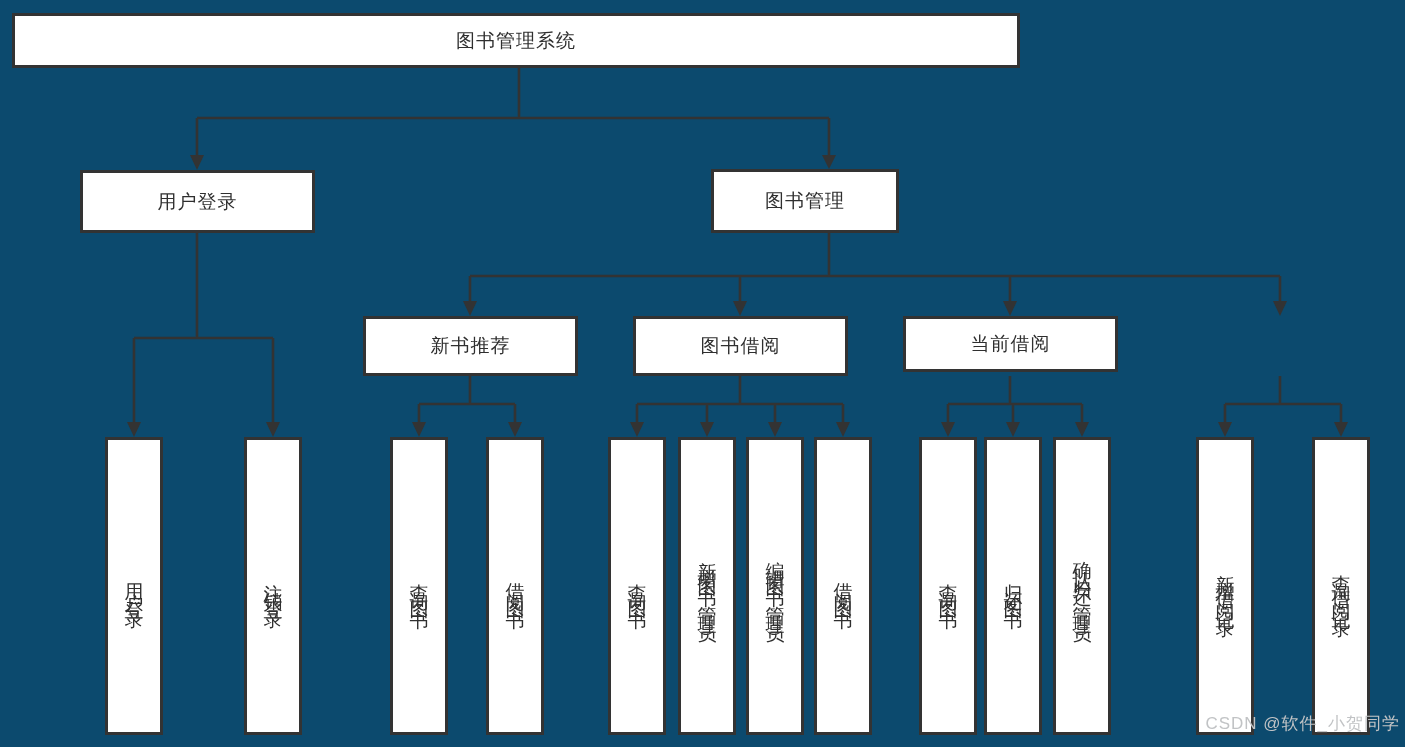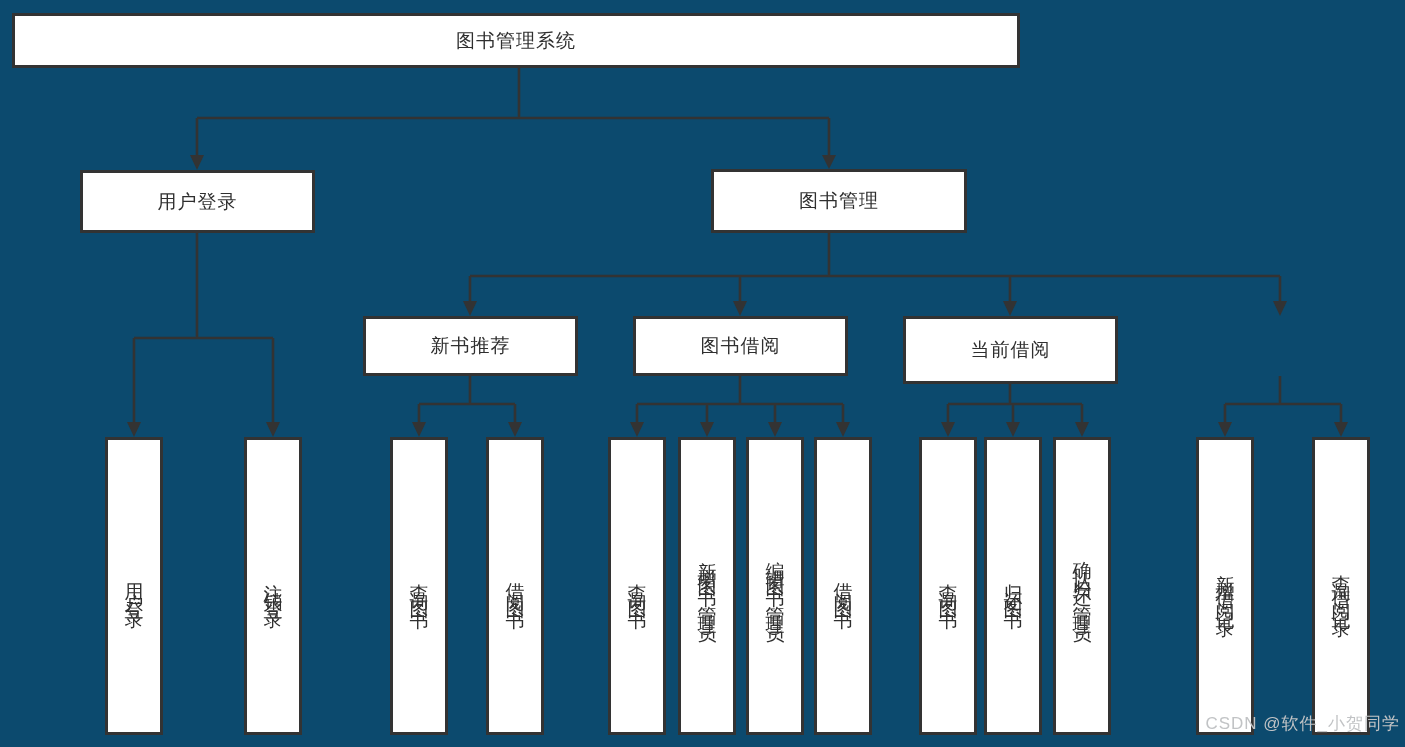--- a/index.html
+++ b/index.html
@@ -102,31 +102,31 @@
     </g>
   </svg>
 
   <div class="box" style="left:12px; top:13px; width:1008px; height:55px;">
     <span class="h-label">图书管理系统</span>
   </div>
 
   <div class="box" style="left:80px; top:170px; width:235px; height:63px;">
     <span class="h-label">用户登录</span>
   </div>
-  <div class="box" style="left:711px; top:169px; width:256px; height:64px;">
+  <div class="box" style="left:711px; top:169px; width:188px; height:64px;">
     <span class="h-label">图书管理</span>
   </div>
 
   <div class="box" style="left:633px; top:316px; width:215px; height:60px;">
     <span class="h-label">图书借阅</span>
   </div>
   <div class="box" style="left:363px; top:316px; width:215px; height:60px;">
     <span class="h-label">新书推荐</span>
   </div>
-  <div class="box" style="left:903px; top:316px; width:215px; height:68px;">
+  <div class="box" style="left:903px; top:316px; width:215px; height:56px;">
     <span class="h-label">当前借阅</span>
   </div>
 
   <div class="box leaf" style="left:105px; top:437px; width:58px; height:298px;">
     <span class="v-label">用户登录</span>
   </div>
   <div class="box leaf" style="left:244px; top:437px; width:58px; height:298px;">
     <span class="v-label">注销登录</span>
   </div>
 

